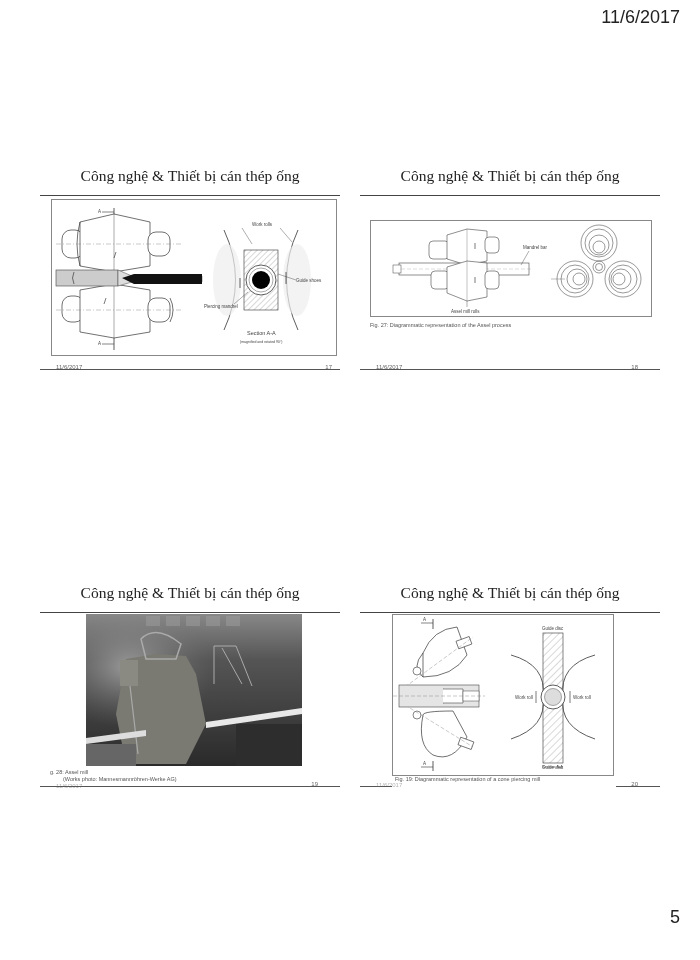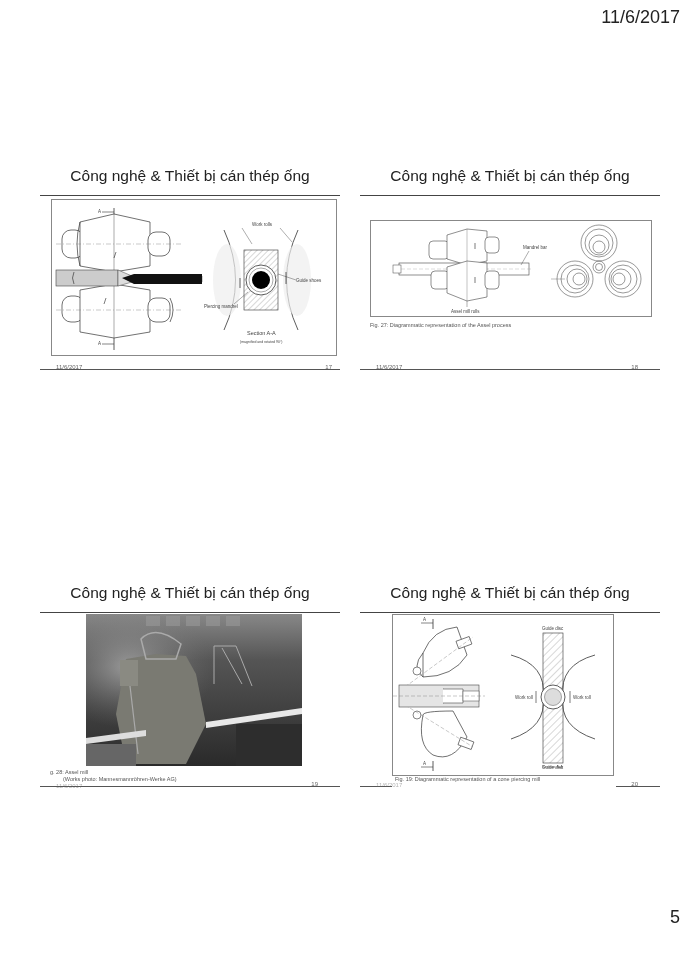--- a/index.html
+++ b/index.html
@@ -1,20 +1,20 @@
 <!DOCTYPE html>
 <html><head>
 <meta charset="utf-8">
 <style>
   html, body { margin:0; padding:0; background:#ffffff; }
   body { width:700px; height:960px; position:relative; overflow:hidden; font-family:"Liberation Sans", sans-serif; color:#222; }
   .page-date { position:absolute; right:20px; top:7px; font-size:18px; color:#222; font-family:"Liberation Sans", sans-serif; }
   .page-num { position:absolute; right:20px; top:907px; font-size:18px; color:#222; font-family:"Liberation Sans", sans-serif; }
   .slide { position:absolute; width:300px; height:220px; }
-  .slide-title { position:absolute; left:0; width:300px; top:0; text-align:center; font-family:Liberation Sans, sans-serif; font-size:15.5px; color:#222; }
+  .slide-title { position:absolute; left:0; width:300px; top:0; text-align:center; font-family:Liberation Serif, serif; font-size:15.5px; color:#222; }
   .title-rule { position:absolute; left:0; width:300px; top:28px; height:0; border-top:1px solid #444; }
   .figure { position:absolute; background:#fff; border:1px solid #888; overflow:hidden; }
   .figure svg { position:absolute; left:0; top:0; }
   .caption { position:absolute; font-size:5.5px; color:#555; font-family:"Liberation Sans", sans-serif; white-space:nowrap; }
   .footer-rule { position:absolute; left:0; width:300px; height:0; border-top:1px solid #555; }
   .footer-date { position:absolute; font-size:6px; color:#666; }
   .footer-num { position:absolute; font-size:6px; color:#666; }
   .lbl { font-family:"Liberation Sans", sans-serif; font-size:4.5px; fill:#444; }
 </style>
 </head>

